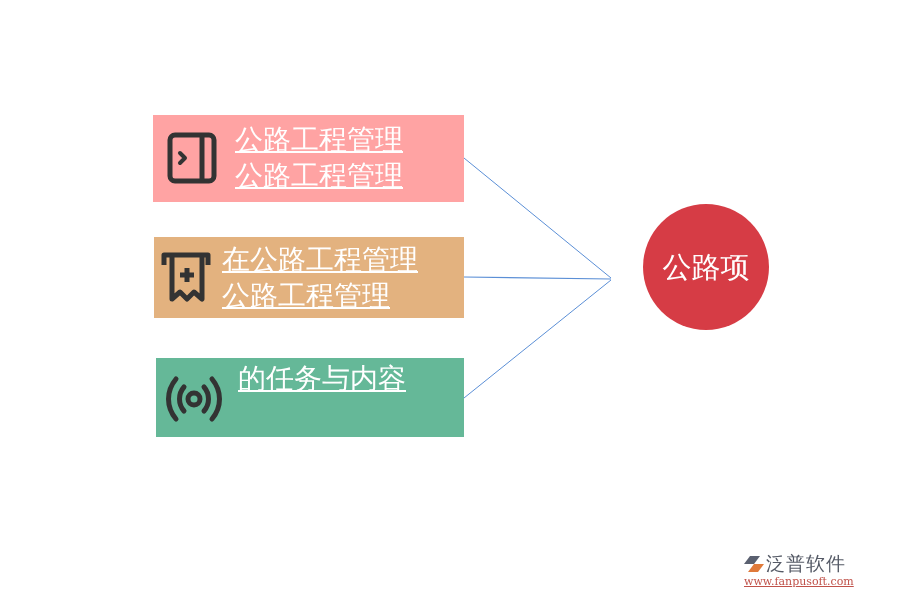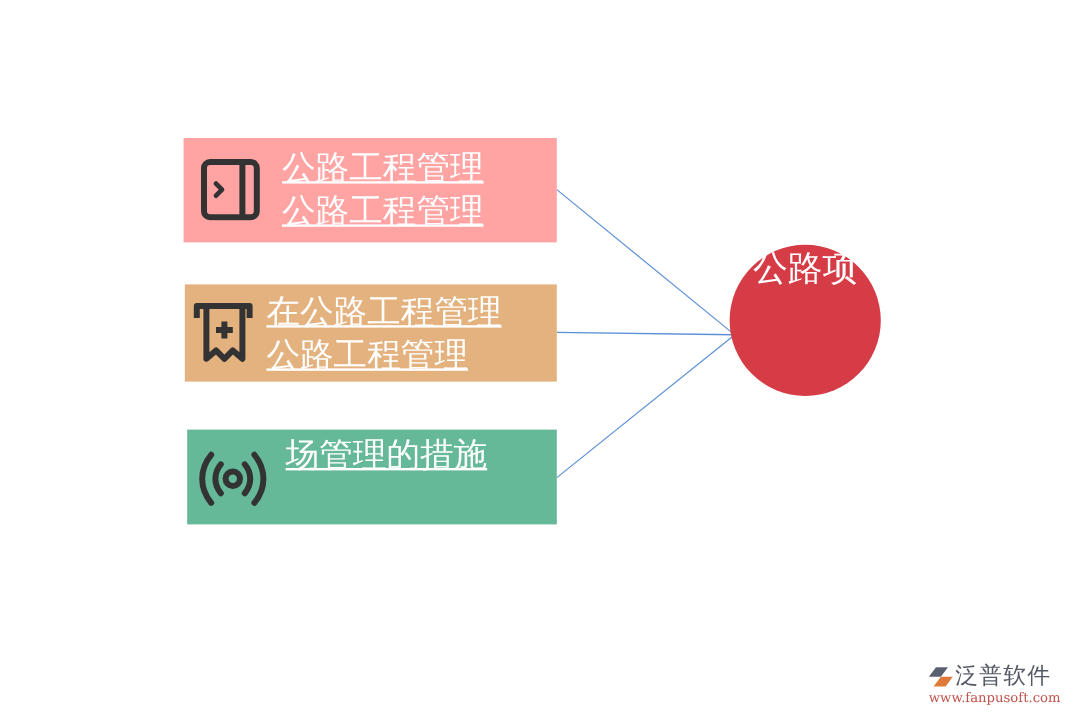--- a/index.html
+++ b/index.html
@@ -21,34 +21,35 @@
     #box1 { left: 153px; top: 115px; width: 311px; height: 87px; }
     #box1 .icon { left: 14px; top: 17px; }
     #box1 .text { left: 82px; top: 7px; }
     #box2 { left: 154px; top: 237px; width: 310px; height: 81px; }
     #box2 .icon { left: 6px; top: 12px; }
     #box2 .text { left: 68px; top: 5px; }
     #box3 { left: 156px; top: 358px; width: 308px; height: 79px; }
     #box3 .icon { left: 8px; top: 16px; }
     #box3 .text { left: 82px; top: 3px; }
     .hub {
-      position: absolute; left: 608px; top: 204px; width: 126px; height: 126px; border-radius: 50%;
-      display: flex; align-items: center; justify-content: flex-start; flex-direction: column;
+      position: absolute; left: 643px; top: 204px; width: 126px; height: 126px; border-radius: 50%;
+      display: flex; align-items: center; justify-content: center; flex-direction: column;
       color: #ffffff; font-size: 29px; line-height: 38px; text-align: center;
     }
     .logo {
-      position: absolute; left: 770px; top: 552px; width: 125px; height: 38px;
+      position: absolute; left: 740px; top: 552px; width: 125px; height: 38px;
     }
     .logo .brand {
       position: absolute; left: 26px; top: 0px; font-size: 19px; line-height: 22px; color: #555a66;
       letter-spacing: 1px;
     }
     .logo .url {
       position: absolute; left: 4px; top: 23px; font-size: 11px; line-height: 13px; color: #c0524a;
       font-family: "DejaVu Serif", "Liberation Serif", serif;
+      text-decoration: underline;
     }
     .logo .mark { position: absolute; left: 2px; top: 2px; }
   </style>
 </head>
 <body>
 
 <svg class="connectors" viewBox="0 0 900 600">
   <line x1="464" y1="158" x2="611" y2="278" stroke="#5B8FD6" stroke-width="1"></line>
   <line x1="464" y1="277" x2="611" y2="279" stroke="#5B8FD6" stroke-width="1.2"></line>
   <line x1="464" y1="398" x2="611" y2="280" stroke="#5B8FD6" stroke-width="1"></line>
@@ -87,21 +88,21 @@
   <span class="icon">
     <svg width="60" height="50" viewBox="0 0 60 50">
       <path d="M12 5 C2 17 2 33 12 45" fill="none" stroke="#333333" stroke-width="5" stroke-linecap="round"></path>
       <path d="M20 13 C14 20 14 30 20 37" fill="none" stroke="#333333" stroke-width="5" stroke-linecap="round"></path>
       <circle cx="30" cy="25" r="6" fill="none" stroke="#333333" stroke-width="5"></circle>
       <path d="M40 13 C46 20 46 30 40 37" fill="none" stroke="#333333" stroke-width="5" stroke-linecap="round"></path>
       <path d="M48 5 C58 17 58 33 48 45" fill="none" stroke="#333333" stroke-width="5" stroke-linecap="round"></path>
     </svg>
   </span>
   <div class="text">
-    <div>场管理的措施</div>
+    <div>的任务与内容</div>
   </div>
 </div>
 
 <div class="hub" style="background:#D63C45;">
   <div>公路项</div>
 </div>
 
 <div class="logo">
   <span class="mark">
     <svg width="24" height="20" viewBox="0 0 24 20">

